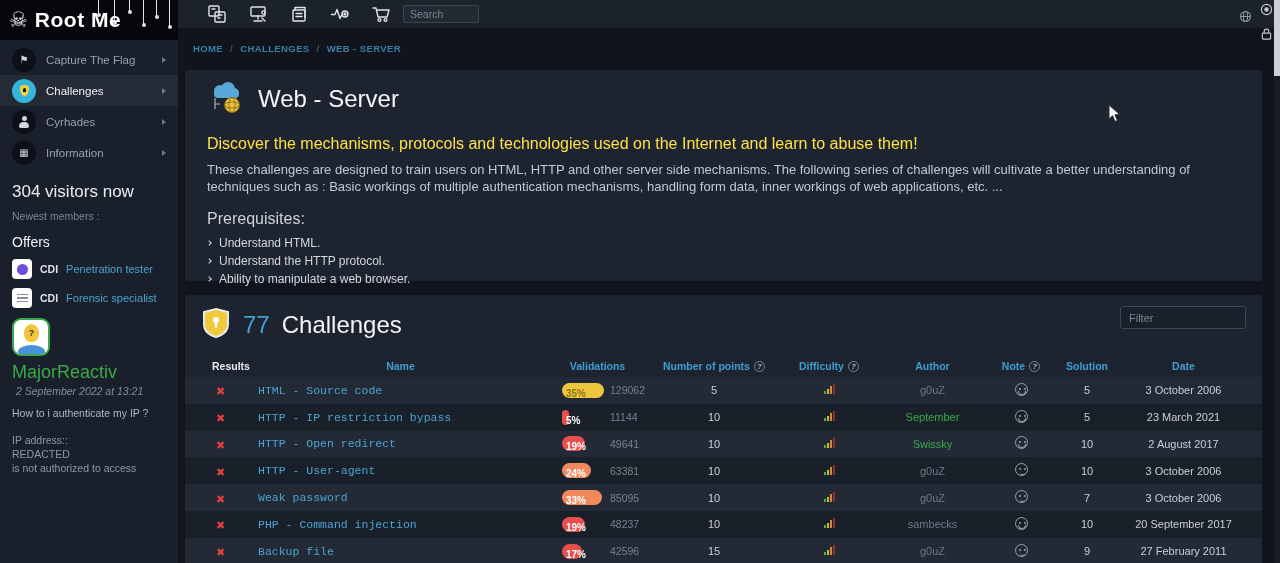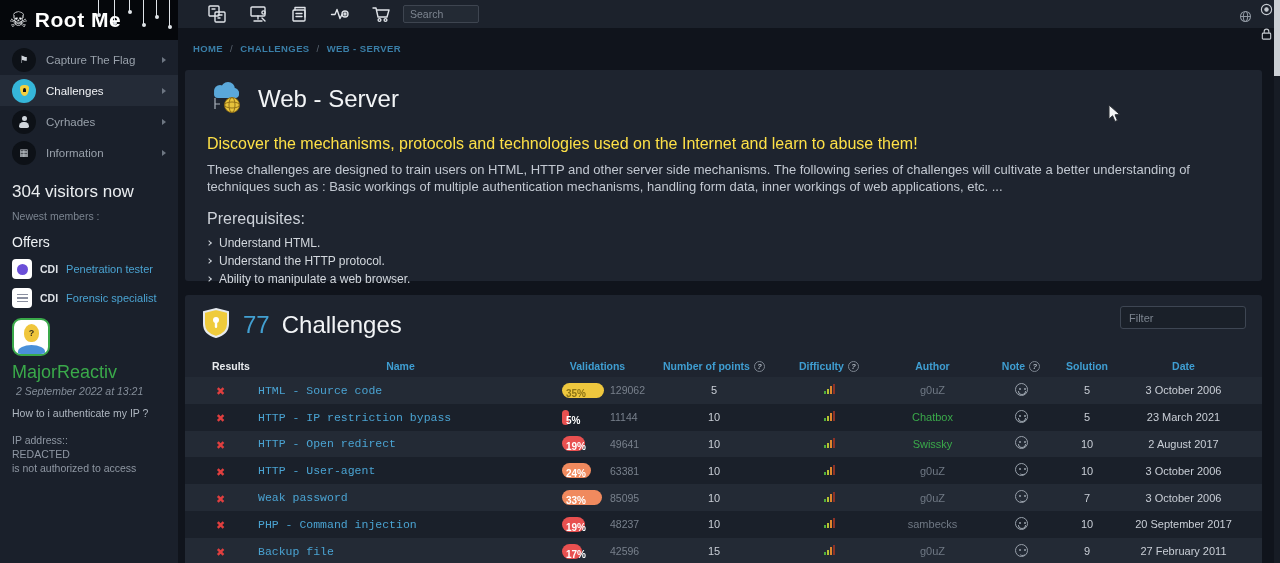--- a/index.html
+++ b/index.html
@@ -360,21 +360,21 @@
           <span class="pillwrap"><i class="pill" style="width:7px;background:#e85050"></i><b class="pct" style="color:#ffffff">5%</b></span>
           <span class="count">11144</span>
         </span>
       <span class="c-center">10</span>
       <span class="c-center"><span class="diff-icon">
             <i class="b1"></i>
             <i class="b2"></i>
             <i class="b3"></i>
             <i class="b4"></i>
           </span></span>
-      <span class="c-author" style="color:#3aa94a">Chatbox</span>
+      <span class="c-author" style="color:#3aa94a">September</span>
       <span class="c-center"><span class="face grin"></span></span>
       <span class="c-center">5</span>
       <span class="c-center">23 March 2021</span>
     </div>
     <div class="grid trow odd">
       <span class="c-res"><span class="x-icon">✖</span></span>
       <a class="c-name">HTTP - Open redirect</a>
       <span class="c-val">
           <span class="pillwrap"><i class="pill" style="width:23px;background:#e85050"></i><b class="pct" style="color:#ffffff">19%</b></span>
           <span class="count">49641</span>

